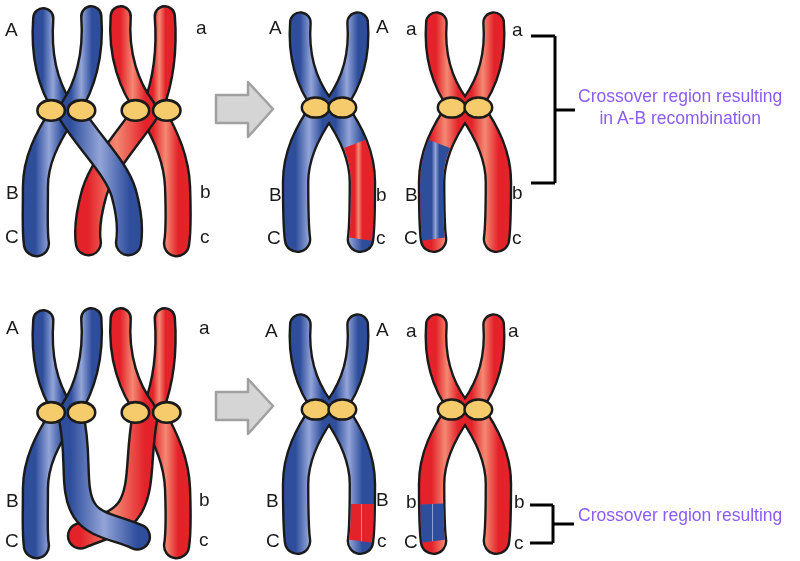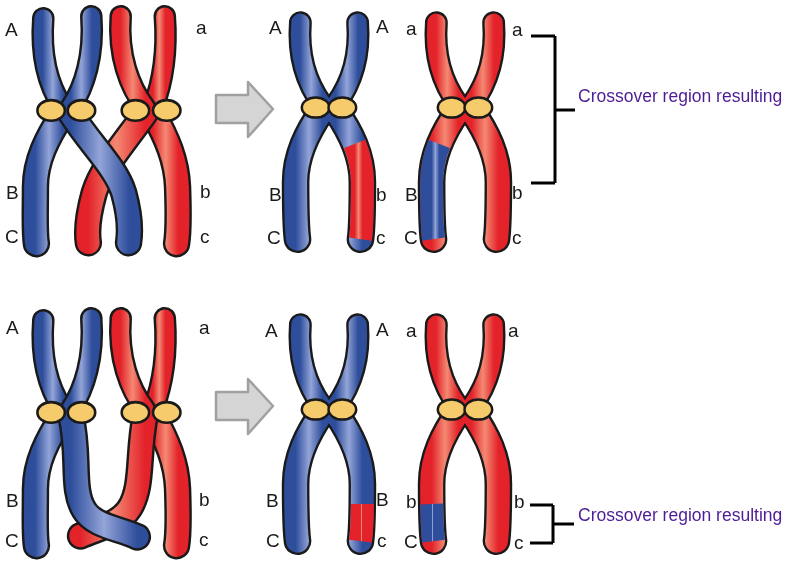--- a/index.html
+++ b/index.html
@@ -6,21 +6,21 @@
   #stage{
     position:relative;width:800px;height:561px;background:#fff;overflow:hidden;
     font-family:"Liberation Sans",sans-serif;color:#1a1a1a;
   }
   .locus{
     position:absolute;font-size:19px;line-height:19px;color:#1a1a1a;white-space:pre;
   }
   .fig{position:absolute;overflow:visible;}
   .fig svg{overflow:visible;display:block;}
   .annotation{
-    position:absolute;font-size:17.5px;line-height:22px;color:#4c1d95;white-space:nowrap;text-align:center;
+    position:absolute;font-size:17.5px;line-height:22px;color:#8b5cf6;white-space:nowrap;text-align:center;
   }
   .outl{fill:none;stroke:#1a1a1a;stroke-linecap:round;}
   .strand{fill:none;stroke-linecap:round;}
   .overlay{fill:none;stroke-linecap:butt;}
   .centromere{stroke:#1a1a1a;stroke-width:2.6;}
   .bracket line{stroke:#000;stroke-width:3;}
 </style>
 </head>
 <body>
 
@@ -130,20 +130,21 @@
   <div class="fig bracket" style="left:529px;top:33px">
     <svg width="48" height="154" viewBox="0 0 48 154">
       <line x1="2" y1="3" x2="26" y2="3"></line>
       <line x1="26" y1="3" x2="26" y2="150"></line>
       <line x1="2" y1="150" x2="26" y2="150"></line>
       <line x1="26" y1="77" x2="46" y2="77"></line>
     </svg>
   </div>
   <div class="annotation" style="left:578px;top:85px">
     <div>Crossover region resulting</div>
+    <div>in A-B recombination</div>
   </div>
 
   <div class="fig" style="left:8px;top:308px">
     <svg width="196" height="250" viewBox="0 0 200 250">
       <path class="outl" stroke-width="23" d="M 36,10 C 33,50 42,80 56,101"></path>
       <path class="outl" stroke-width="28" d="M 56,107 C 40,132 28,155 28,182 C 28,210 27,228 29,240"></path>
       <path class="strand" stroke="url(#gradBlue)" stroke-width="18" d="M 36,10 C 33,50 42,80 56,101"></path>
       <path class="strand" stroke="url(#gradBlue)" stroke-width="23" d="M 56,107 C 40,132 28,155 28,182 C 28,210 27,228 29,240"></path>
       <path class="outl" stroke-width="23" d="M 160,8 C 163,48 156,80 148,101"></path>
       <path class="outl" stroke-width="28" d="M 148,107 C 162,132 172,155 173,182 C 174,210 174,228 172,240"></path>

